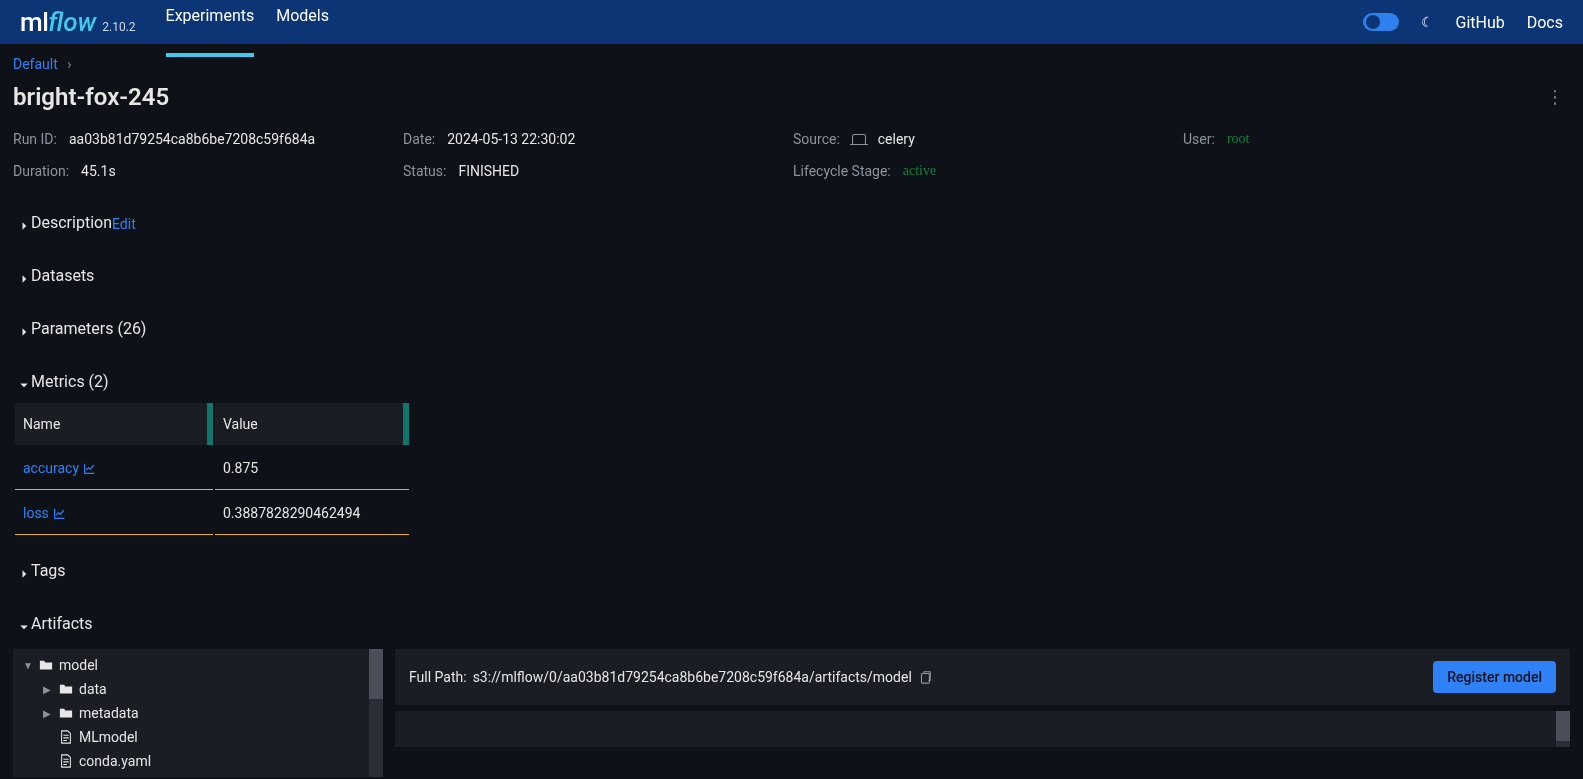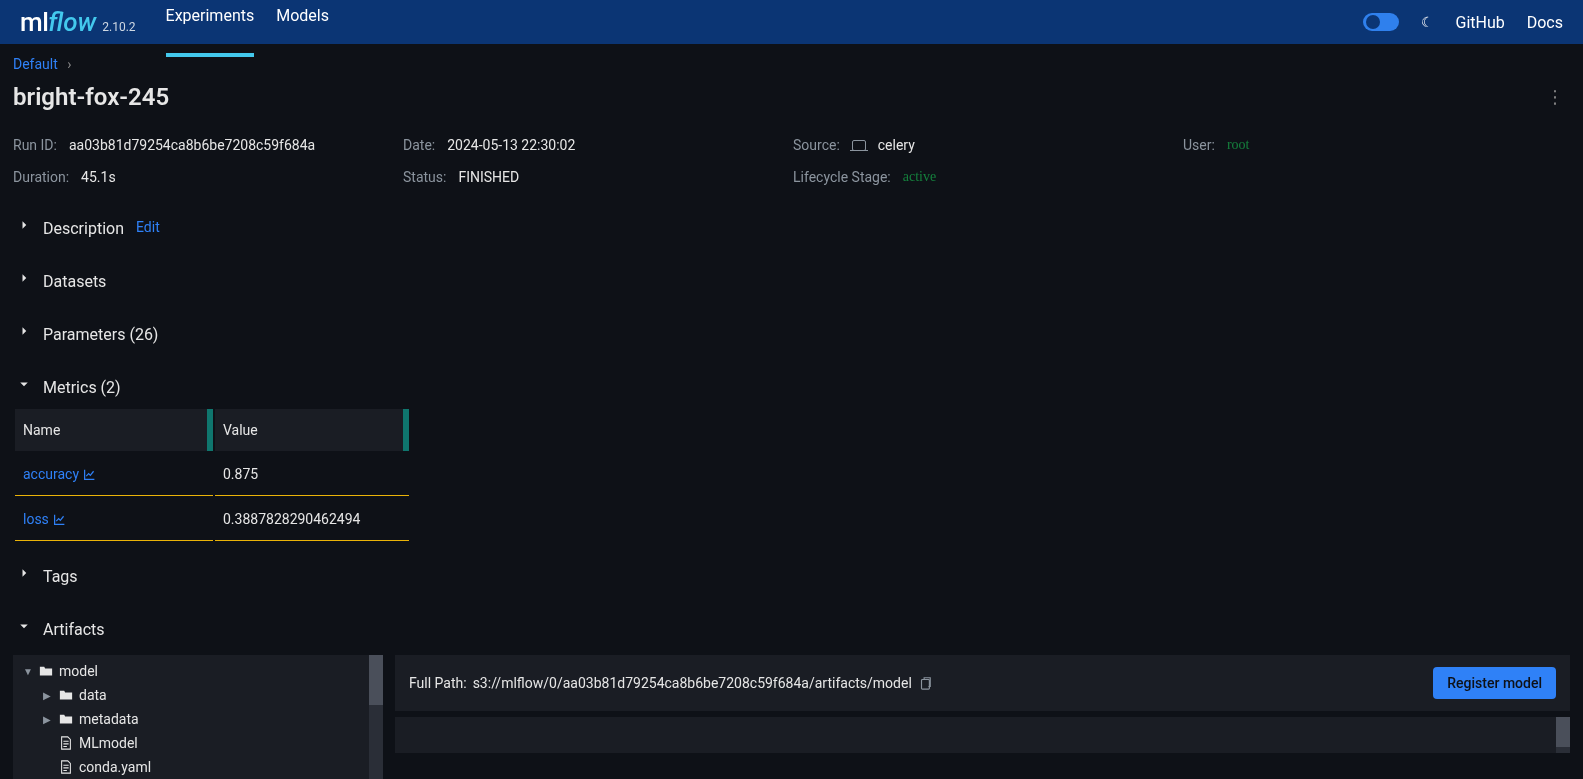--- a/index.html
+++ b/index.html
@@ -16,34 +16,34 @@
 .header-right { margin-left: auto; display: flex; align-items: center; gap: 22px; }
 .toggle { width: 36px; height: 18px; background: #2f80ed; border-radius: 10px; position: relative; cursor: pointer; }
 .toggle-knob { width: 14px; height: 14px; background: #0b3574; border-radius: 50%; position: absolute; top: 2px; left: 3px; }
 .moon { color: #fff; font-size: 14px; }
 .header-link { color: #fff; font-size: 16px; cursor: pointer; }
 
 .content { padding: 12px 13px; }
 .breadcrumb { font-size: 14px; margin-bottom: 8px; }
 .breadcrumb a { color: #2f81f7; cursor: pointer; text-decoration: none; }
 .breadcrumb .sep { color: #888; margin-left: 6px; }
-.title-row { display: flex; align-items: center; justify-content: space-between; margin-bottom: 24px; }
+.title-row { display: flex; align-items: center; justify-content: space-between; margin-bottom: 18px; }
 .page-title { font-size: 24px; font-weight: 600; color: #e6e6e6; }
 .kebab { color: #888; cursor: pointer; font-size: 18px; padding: 6px; }
 
 .meta-grid { display: grid; grid-template-columns: 390px 390px 390px auto; row-gap: 16px; margin-bottom: 24px; font-size: 14px; }
 .meta-item { display: flex; align-items: center; gap: 12px; }
 .meta-label { color: #8b949e; }
 .meta-value { color: #e6e6e6; }
 .meta-link { color: #15803d; cursor: pointer; font-family: Liberation Serif, serif; }
 .source-icon { width: 14px; height: 11px; border: 1.5px solid #8b949e; border-radius: 2px; display: inline-block; position: relative; }
 .source-icon::after { content: ""; position: absolute; bottom: -1.5px; left: -3px; width: 18px; height: 1.5px; background: #8b949e; }
 
 .section { margin-bottom: 14px; }
-.section-header { display: flex; align-items: flex-start; gap: 12px; padding: 10px 4px; cursor: pointer; font-size: 16px; }
+.section-header { display: flex; align-items: flex-end; padding: 10px 4px; cursor: pointer; font-size: 16px; }
 .chevron { width: 14px; display: flex; justify-content: center; color: #e6e6e6; }
 .chevron svg { width: 12px; height: 12px; }
 .section-title { color: #e6e6e6; }
 .edit-link { color: #2f81f7; font-size: 14px; cursor: pointer; }
 
 .metrics-table { width: 398px; margin-left: 0; }
 .metrics-table th, .metrics-table td { text-align: left; padding: 13px 8px; font-size: 14px; }
 .metrics-table thead { background: #1a1d24; }
 .metrics-table th { color: #e6e6e6; font-weight: 400; border-right: 6px solid #0f766e; }
 .metrics-table th:first-child { padding-left: 8px; width: 198px; }

